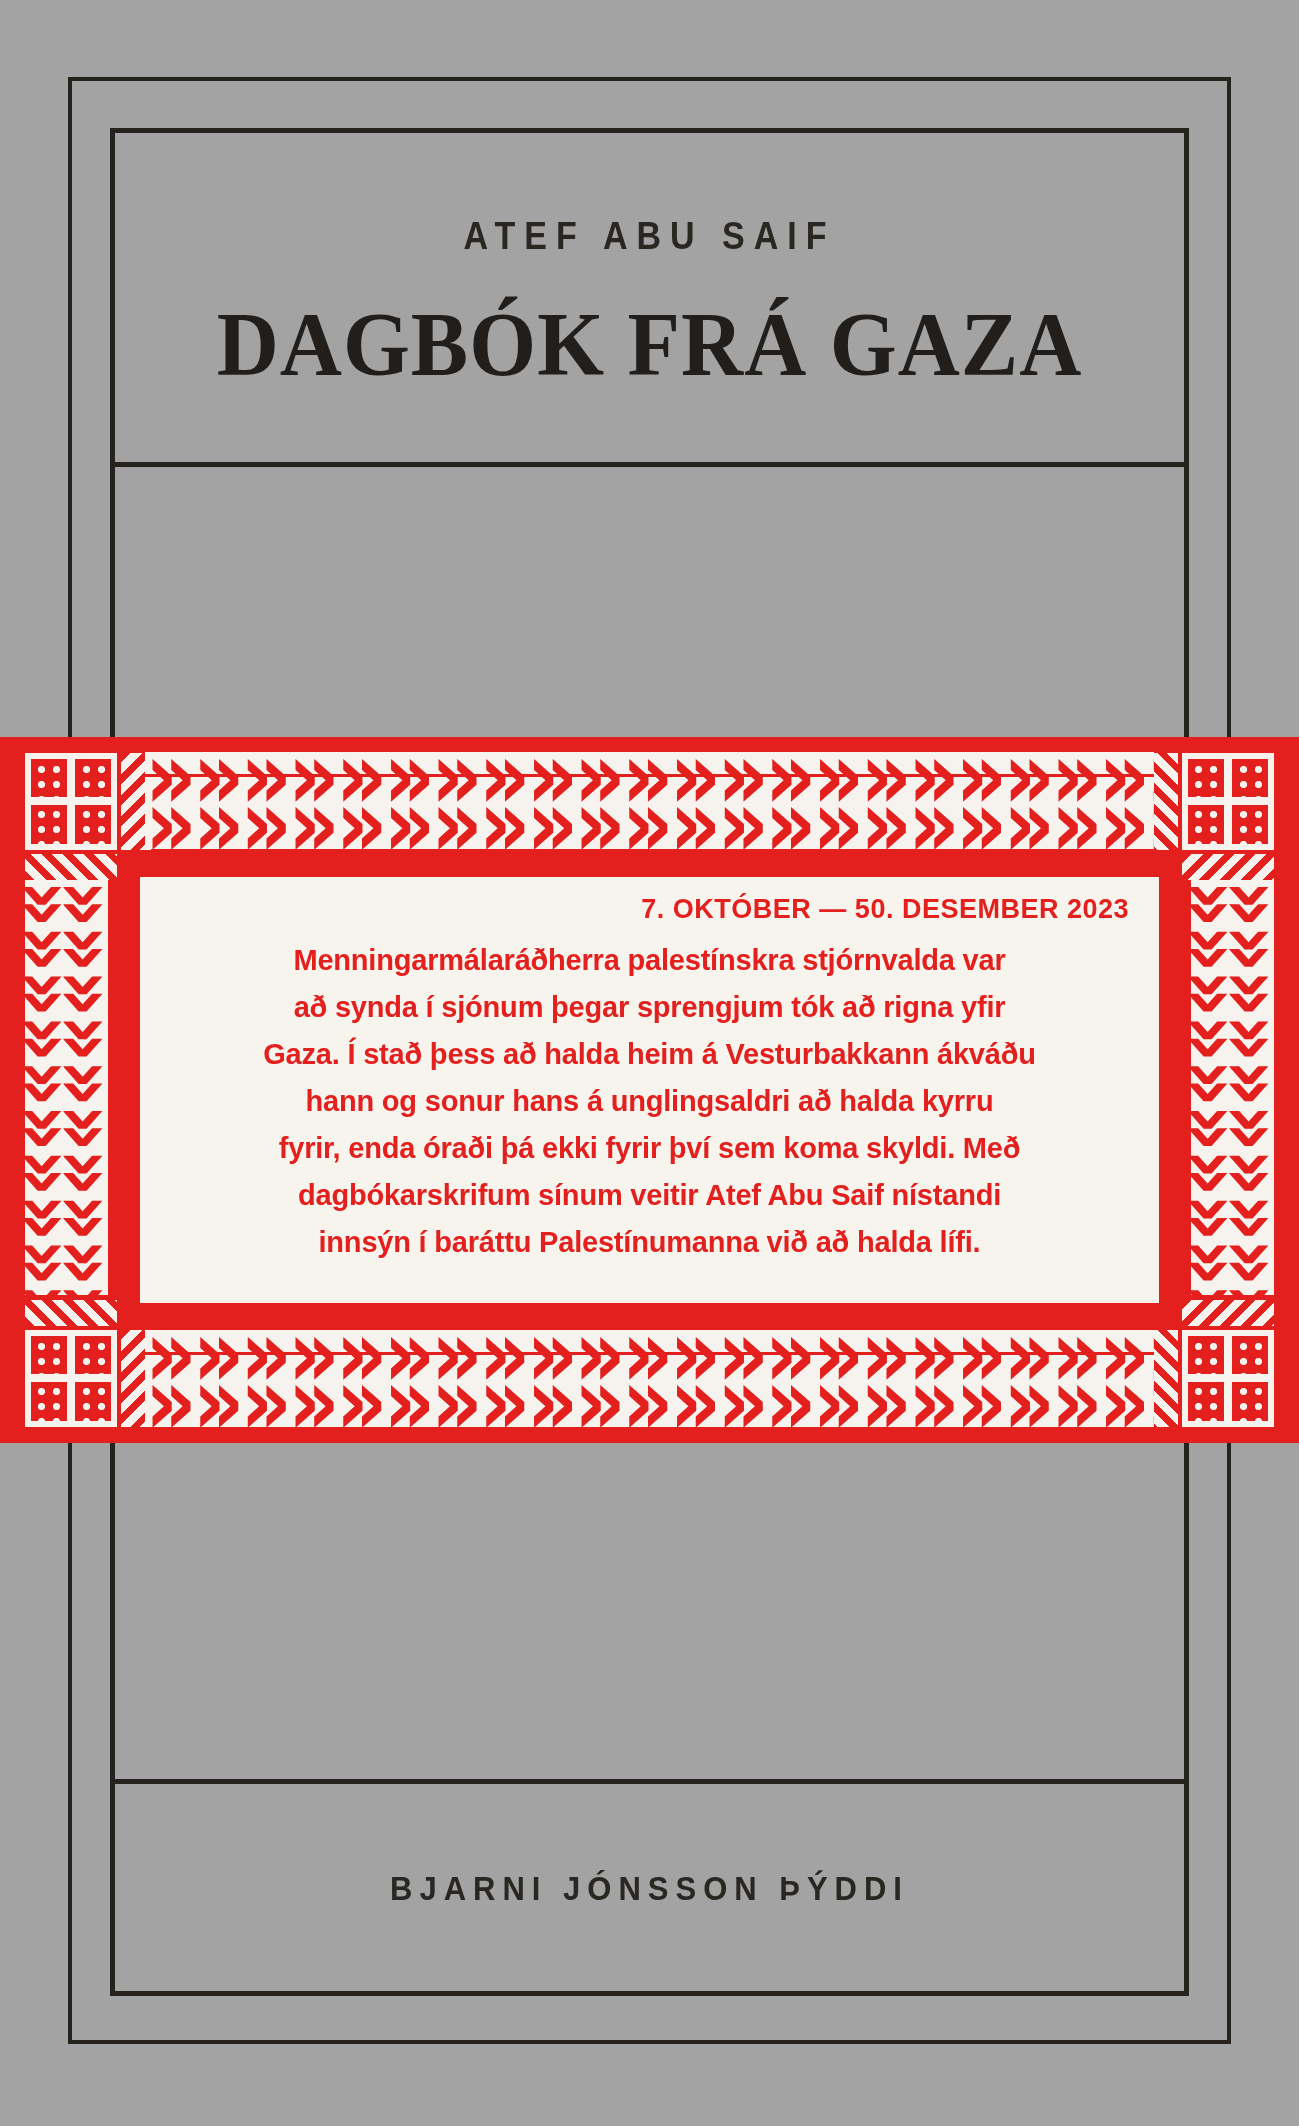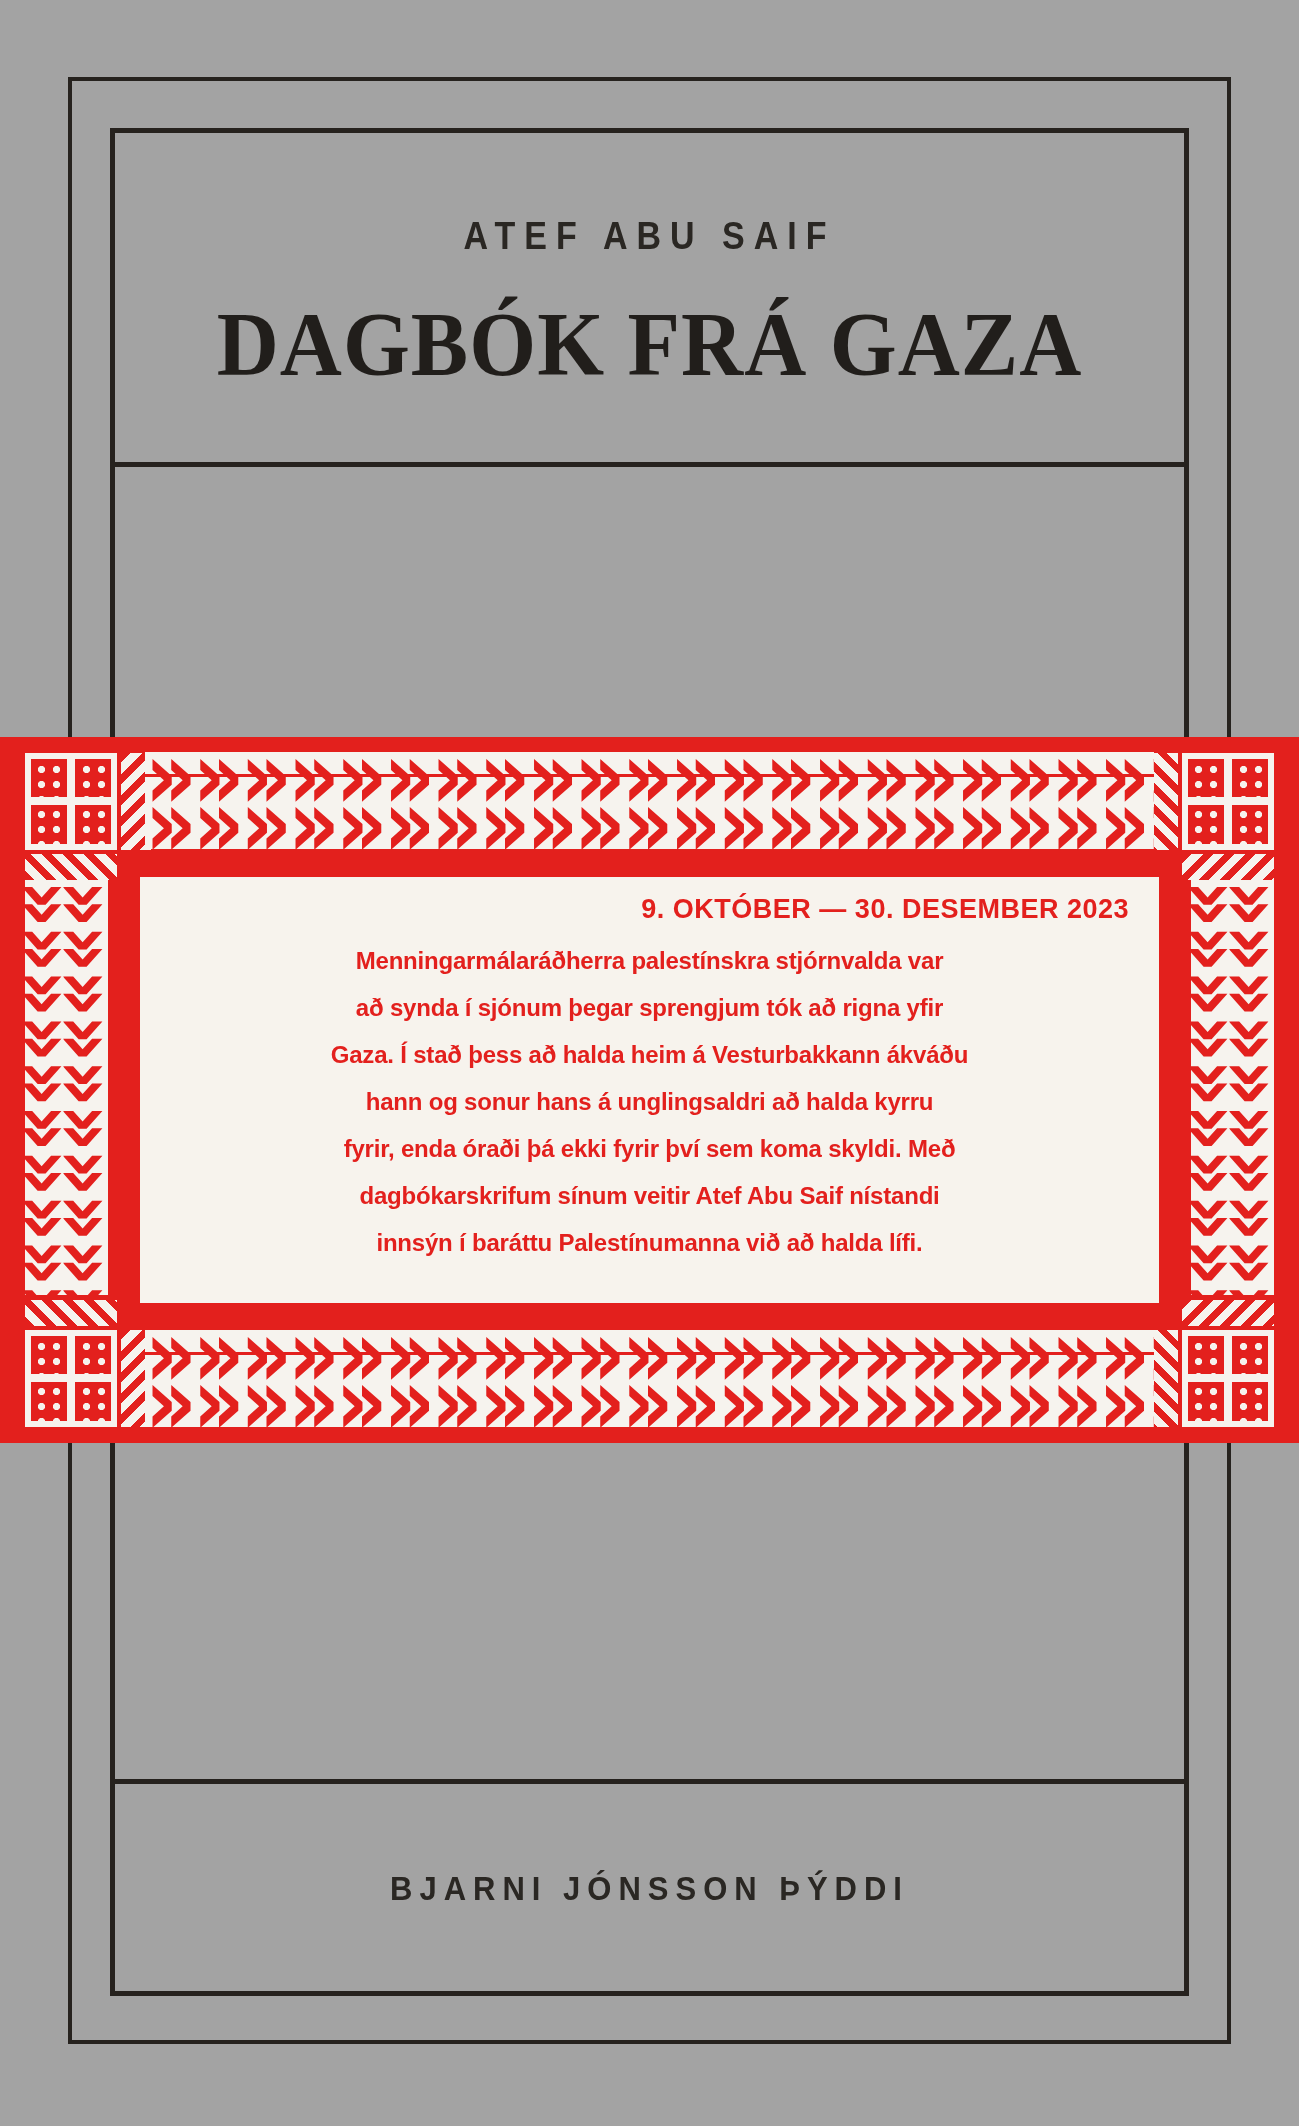--- a/index.html
+++ b/index.html
@@ -83,21 +83,21 @@
   
   .blurb-panel{
     position:absolute;left:140px;top:140px;width:1019px;height:426px;
     background:#f7f3ed;box-sizing:border-box;padding:17px 30px 0 30px;
   }
   .date-range{
     text-align:right;font-size:27px;font-weight:700;letter-spacing:0.5px;
     color:#e3201d;
   }
   .blurb-text{
-    margin-top:12px;text-align:center;font-size:24px;font-weight:700;
+    margin-top:12px;text-align:center;font-size:29px;font-weight:700;
     line-height:47px;color:#e3201d;white-space:pre-line;letter-spacing:-0.2px;
   }
 </style>
 </head>
 <body>
 
 <div class="page">
 
   <div class="outer-frame"></div>
   <div class="inner-frame"></div>
@@ -143,21 +143,21 @@
       </div>
     </div>
     <div class="side-col" style="left:1191px;top:143px;">
       <div class="rot">
         <div class="chev-row">»»»»»»»»»»»»»</div>
         <div class="chev-row">»»»»»»»»»»»»»</div>
       </div>
     </div>
 
     <div class="blurb-panel">
-      <div class="date-range">9. OKTÓBER — 30. DESEMBER 2023</div>
+      <div class="date-range">7. OKTÓBER — 50. DESEMBER 2023</div>
       <div class="blurb-text">Menningarmálaráðherra palestínskra stjórnvalda var
 að synda í sjónum þegar sprengjum tók að rigna yfir
 Gaza. Í stað þess að halda heim á Vesturbakkann ákváðu
 hann og sonur hans á unglingsaldri að halda kyrru
 fyrir, enda óraði þá ekki fyrir því sem koma skyldi. Með
 dagbókarskrifum sínum veitir Atef Abu Saif nístandi
 innsýn í baráttu Palestínumanna við að halda lífi.</div>
     </div>
 
   </div>

